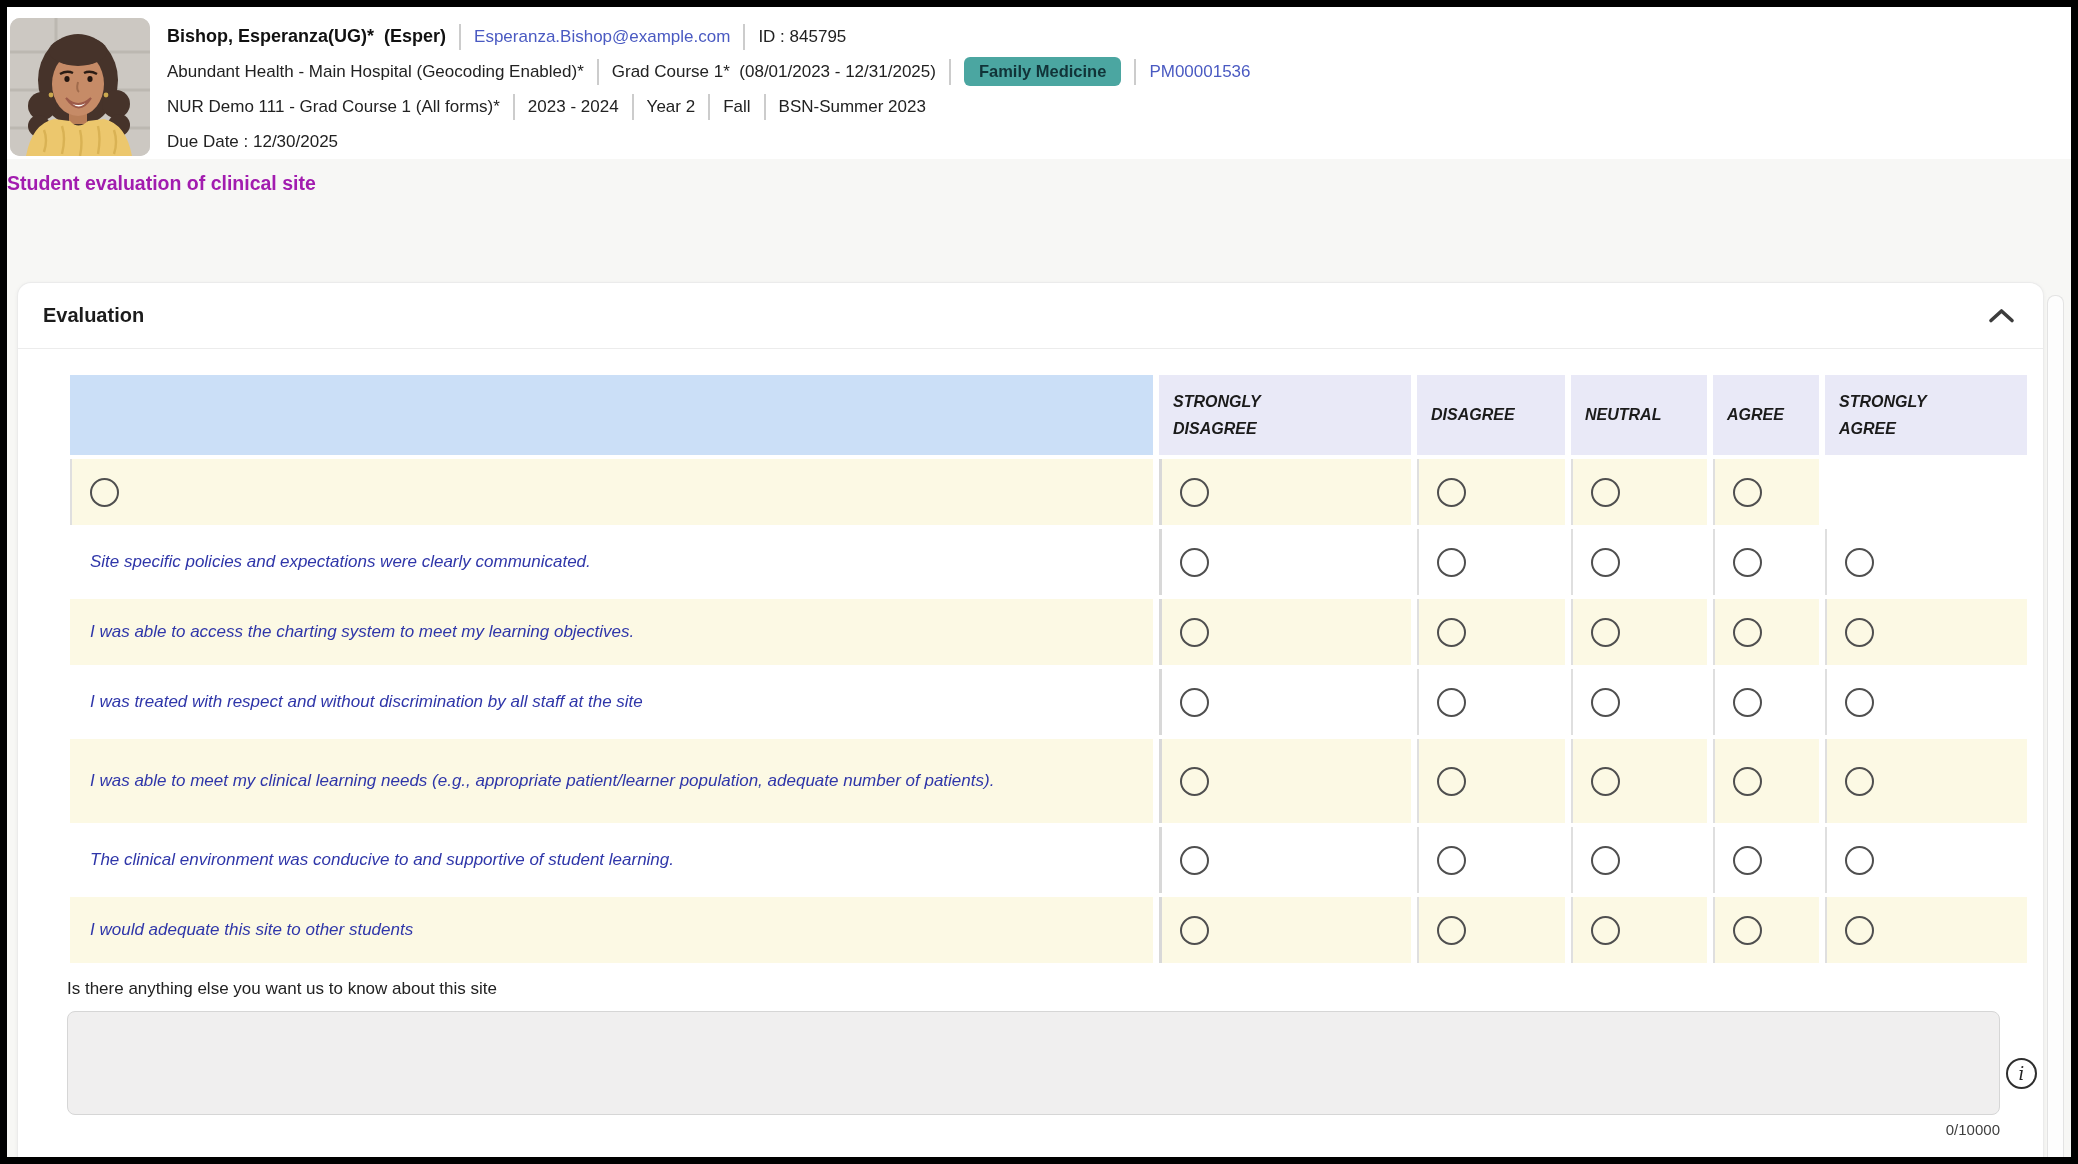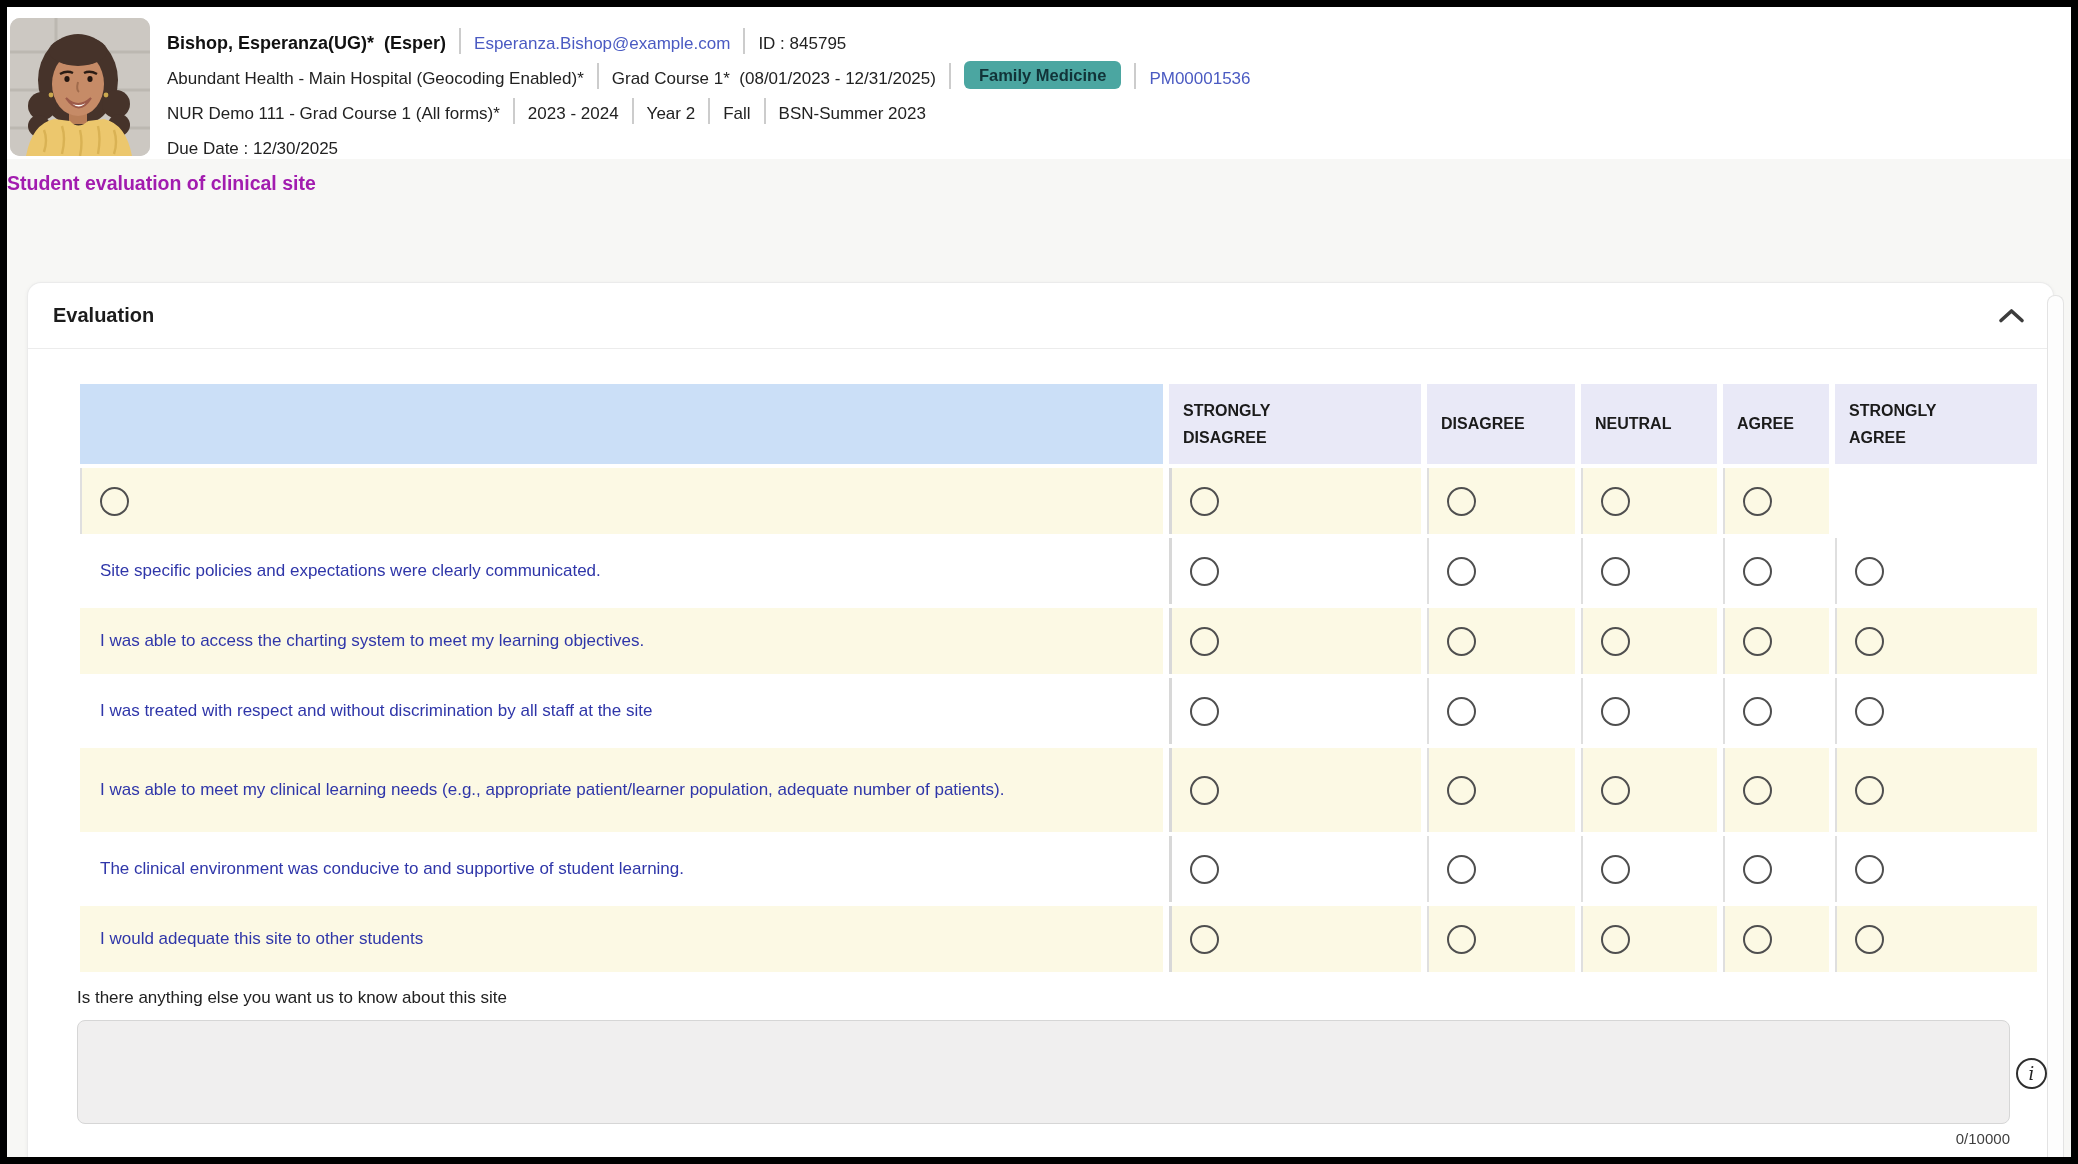--- a/index.html
+++ b/index.html
@@ -4,42 +4,42 @@
 <style>
   html,body{margin:0;padding:0;width:2078px;height:1164px;overflow:hidden;
     font-family:"Liberation Sans","DejaVu Sans",sans-serif;background:#fff;}
   *{box-sizing:border-box;}
   .frame{position:absolute;inset:0;border:7px solid #000;background:#f7f7f5;}
 
   
   .student-header{display:flex;background:#fff;height:152px;padding:10px 0 0 3px;}
   .avatar{width:140px;height:138px;border-radius:10px;overflow:hidden;flex:0 0 auto;margin-top:1px;background:#ccc8c2;}
   .hinfo{margin-left:17px;padding-top:2px;color:#222;}
-  .hline{display:flex;align-items:flex-end;height:35px;white-space:pre;font-size:17px;}
+  .hline{display:flex;align-items:center;height:35px;white-space:pre;font-size:17px;}
   .hline .name{font-weight:bold;font-size:18px;color:#111;}
   .vsep{display:inline-block;width:2px;height:26px;background:#cccccc;margin:0 13px;flex:0 0 auto;}
   a.link{color:var(--link);text-decoration:none;cursor:pointer;}
   .badge{background:var(--badge-bg);color:var(--badge-text);font-weight:bold;
     font-size:16.5px;padding:6px 15px;border-radius:6px;line-height:1;}
 
   
   .page-title{margin:13px 0 0 0;font-size:19.5px;font-weight:bold;color:#a21caf;}
 
   
-  .card{position:absolute;left:20px;top:275px;bottom:0;width:2027px;background:#fff;
+  .card{position:absolute;left:10px;top:275px;bottom:0;width:2027px;background:#fff;
     border:1px solid #ebebeb;border-bottom:none;border-radius:14px 14px 0 0;
     box-shadow:0 1px 4px rgba(0,0,0,.05);}
   .card-header{height:66px;display:flex;align-items:center;padding:0 22px 0 25px;
     border-bottom:1px solid #ececec;}
   .card-title{font-size:20px;font-weight:bold;color:#1c1c1c;}
   .collapse-btn{margin-left:auto;background:none;border:none;padding:6px;cursor:pointer;
     display:flex;align-items:center;}
 
   
-  .eval-table{display:flex;flex-direction:column;row-gap:4px;margin:35px 0 0 52px;width:1957px;}
+  .eval-table{display:flex;flex-direction:column;row-gap:4px;margin:26px 0 0 52px;width:1957px;font-style:italic;}
   .eval-row{display:grid;grid-template-columns:1083px 252px 148px 136px 106px 202px;column-gap:6px;}
   .cell{display:flex;align-items:center;}
   .hcell{background:var(--header-lavender);min-height:80px;padding:0 14px;}
   .hcell.corner{background:var(--header-blue);}
   .hlabel{font-size:16px;font-weight:bold;color:#1b1b1b;line-height:1.7;max-width:115px;}
   .body-row{min-height:66px;}
   .eval-table .eval-row:nth-child(6){min-height:84px;}
   .row-yellow .cell{background:var(--row-yellow);}
   .row-white .cell{background:#fff;}
   .qcell{padding:10px 60px 10px 20px;}

